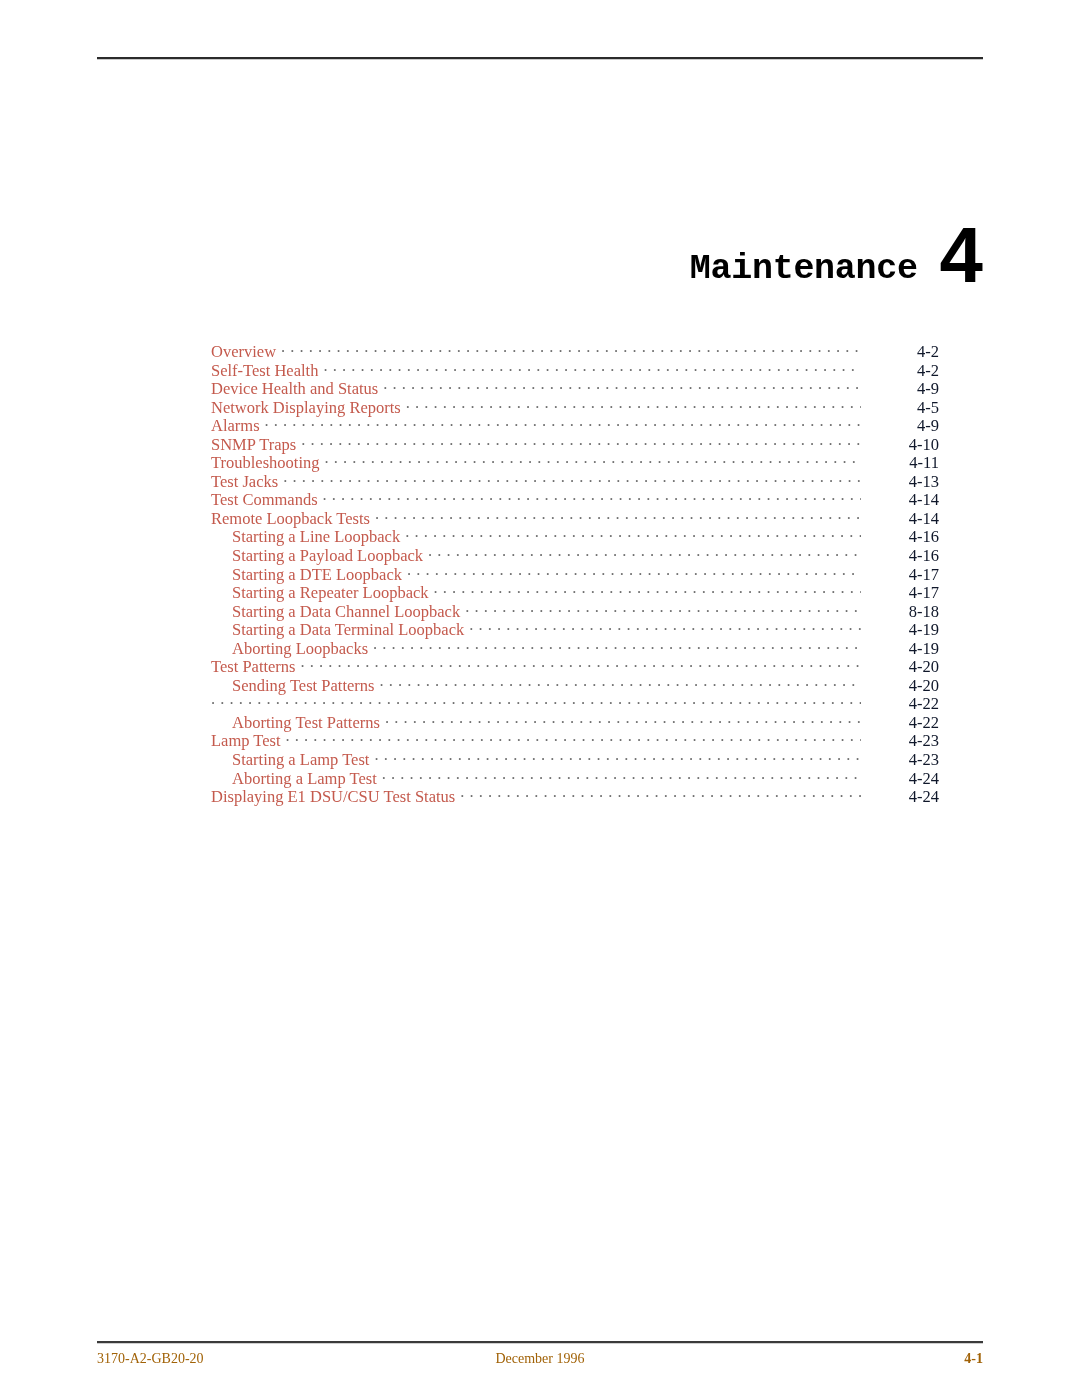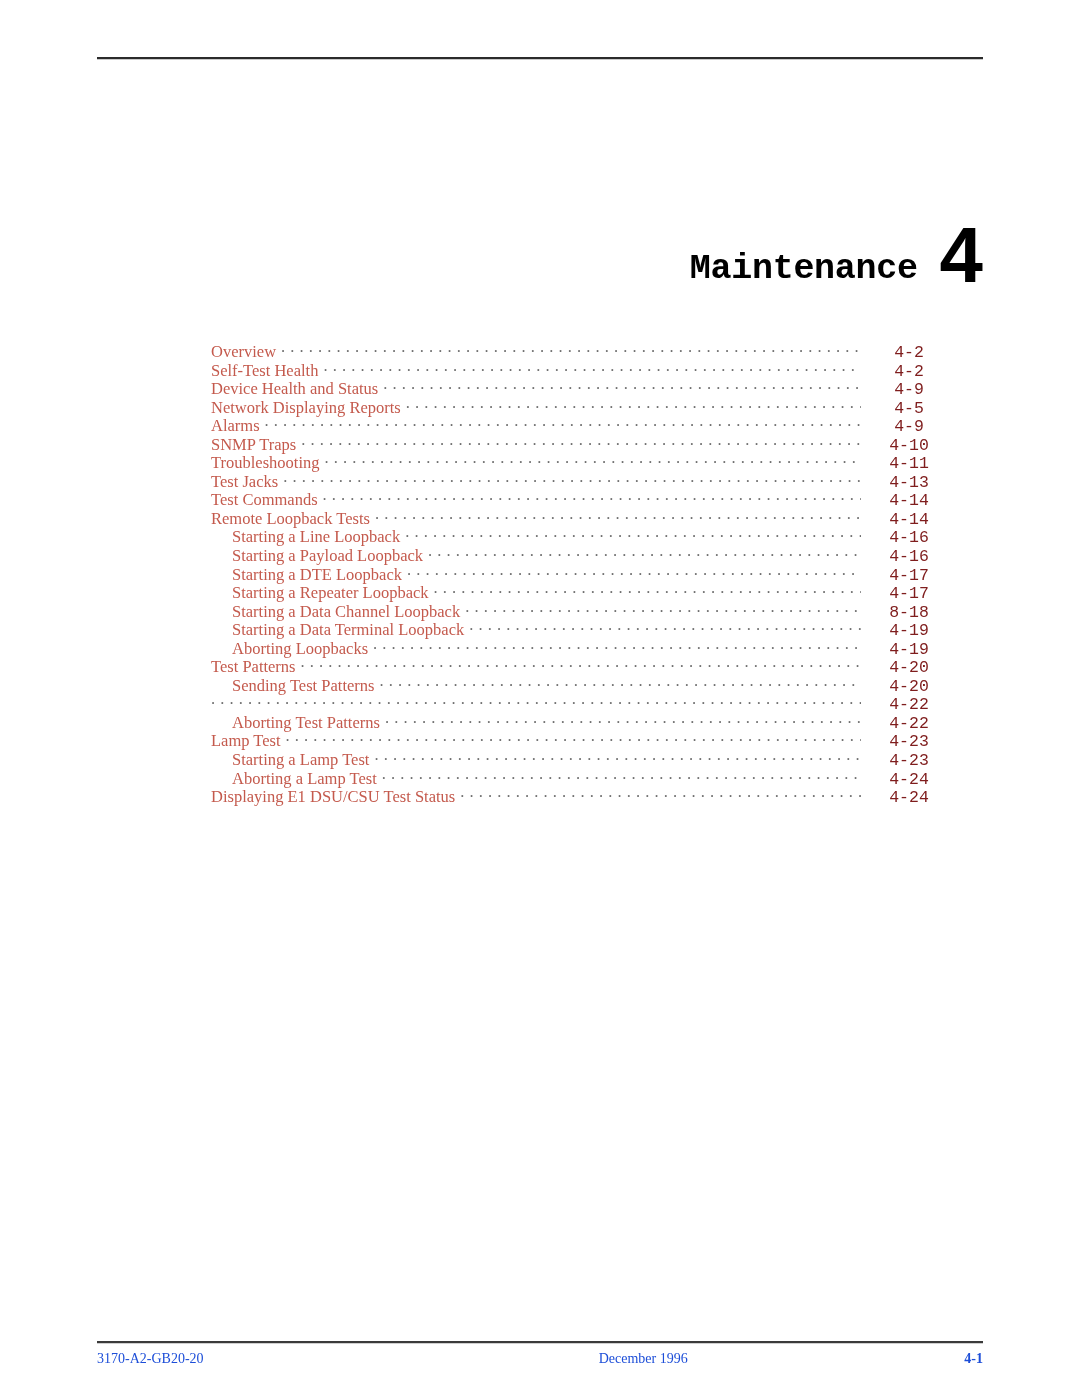--- a/index.html
+++ b/index.html
@@ -100,25 +100,24 @@
     left: 0;
     bottom: 0;
     color: #6f6f6f;
     font-size: 16.5px;
     letter-spacing: 0.5px;
     white-space: nowrap;
   }
 
   .toc-page {
     flex: 0 0 60px;
-    text-align: center;
-    color: #7f1d1d;
+    text-align: right;
+    color: #0f172a;
     font-size: 16.5px;
     padding-left: 14px;
-    font-family: Liberation Mono, monospace;
   }
 
   
   .footer-rule {
     position: absolute;
     left: 97px;
     top: 1341px;
     width: 886px;
     height: 0;
     border-top: 2px solid #3a3a3a;
@@ -127,25 +126,25 @@
 
   .footer {
     position: absolute;
     left: 97px;
     top: 1348px;
     width: 886px;
     height: 22px;
     display: flex;
     align-items: center;
     font-size: 14px;
-    color: #1d4ed8;
+    color: #a16207;
   }
 
   .footer-left  { flex: 1 1 0; text-align: left; }
-  .footer-center{ flex: 1 1 0; text-align: right; }
+  .footer-center{ flex: 1 1 0; text-align: center; }
   .footer-right { flex: 1 1 0; text-align: right; font-weight: bold; }
 </style>
 </head>
 <body>
 
 <div id="page">
 
   <div class="header-rule"></div>
 
   <div class="chapter-title-row">

